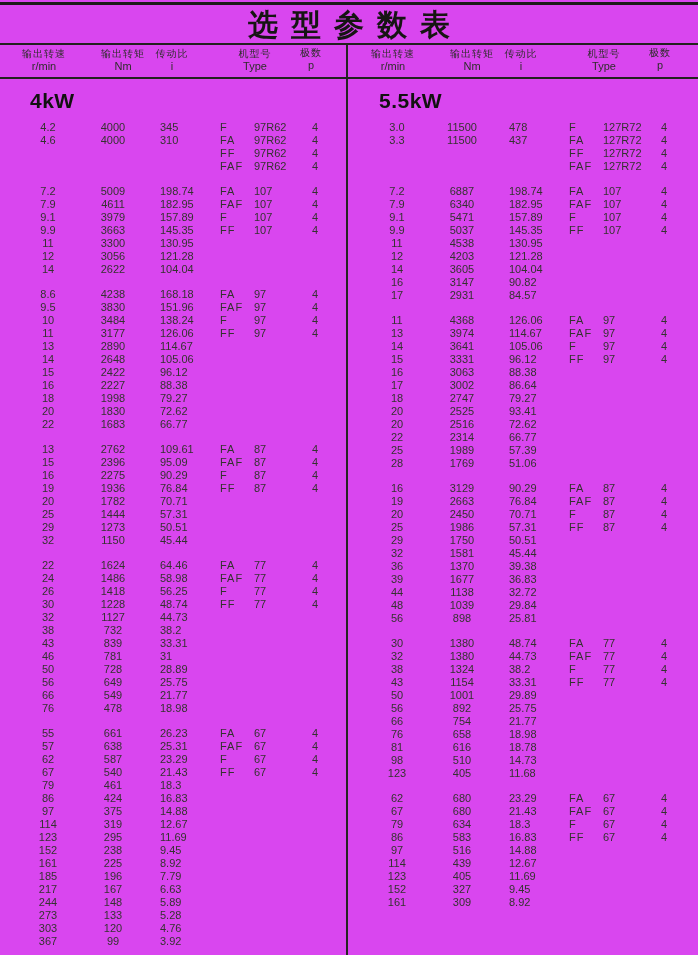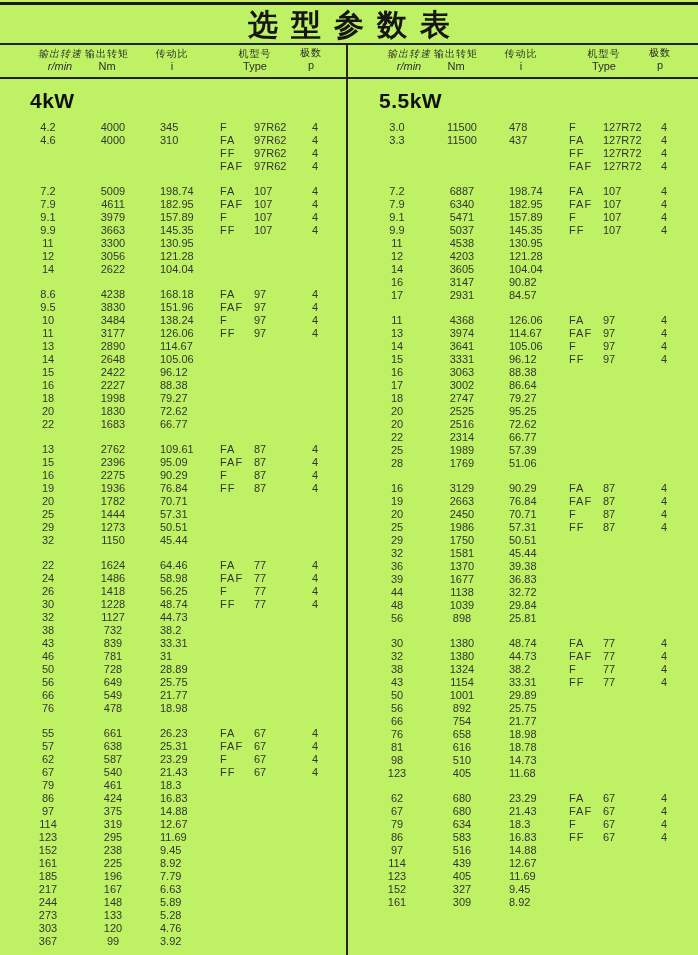--- a/index.html
+++ b/index.html
@@ -1,40 +1,40 @@
 <!DOCTYPE html>
 <html><head>
 <meta charset="utf-8">
 <style>
   html,body { margin:0; padding:0; background:#e9e8e5; }
   .page {
     position:relative; width:698px; height:955px; margin:0 auto;
-    background:#bef264; overflow:hidden;
+    background:#d946ef; overflow:hidden;
     font-family:"Liberation Sans", sans-serif; color:#2e2d2b;
   }
   .topline { position:absolute; top:2px; left:0; right:0; height:3px; background:#1c1b19; }
   .title {
     position:absolute; top:5px; left:0; width:100%;
     text-align:center; font-size:30px; font-weight:bold; color:#161513;
     letter-spacing:13px; text-indent:13px; margin:0; white-space:nowrap;
   }
   .title-rule { position:absolute; top:43px; left:0; right:0; height:2px; background:#22211e; }
 
   .table-area { position:absolute; top:45px; left:0; right:0; bottom:0; }
   .v-divider { position:absolute; left:346px; top:0; bottom:0; width:2px; background:#262522; }
 
   .header-band { position:absolute; top:0; left:0; right:0; height:32px; }
   .half { position:absolute; top:0; height:32px; }
   .half.l { left:0; width:346px; }
   .half.r { left:349px; width:349px; }
   .hc { position:absolute; top:2px; text-align:center; }
   .hc .cn { font-size:10px; letter-spacing:1px; line-height:13px; }
   .hc .un { font-size:11px; line-height:13px; }
-  .hc-speed  { left:20px;  width:80px;font-style:italic; }
-  .hc-torque { left:72px;  width:70px; }
+  .hc-speed  { left:4px;  width:80px; }
+  .hc-torque { left:88px;  width:70px; }
   .hc-ratio  { left:150px; width:44px; }
   .hc-type   { left:220px; width:70px;text-align:center; }
   .hc-poles  { left:295px; width:32px;font-family:Liberation Mono, monospace; }
   .header-rule { position:absolute; top:32px; left:0; right:0; height:2px; background:#22211e; }
 
   .panels { position:absolute; top:34px; left:0; right:0; bottom:0; display:flex; }
   .panel { width:349px; }
   .panel h2 {
     margin:10px 0 8px 30px; font-size:21px; line-height:24px;
     font-weight:bold; color:#121110; letter-spacing:0.5px;
@@ -763,21 +763,21 @@
                 <span class="c c0">18</span>
                 <span class="c c1">2747</span>
                 <span class="c c2">79.27</span>
                 <span class="c c3"></span>
                 <span class="c c4"></span>
                 <span class="c c5"></span>
               </div>
               <div class="row">
                 <span class="c c0">20</span>
                 <span class="c c1">2525</span>
-                <span class="c c2">95.25</span>
+                <span class="c c2">93.41</span>
                 <span class="c c3"></span>
                 <span class="c c4"></span>
                 <span class="c c5"></span>
               </div>
               <div class="row">
                 <span class="c c0">20</span>
                 <span class="c c1">2516</span>
                 <span class="c c2">72.62</span>
                 <span class="c c3"></span>
                 <span class="c c4"></span>

